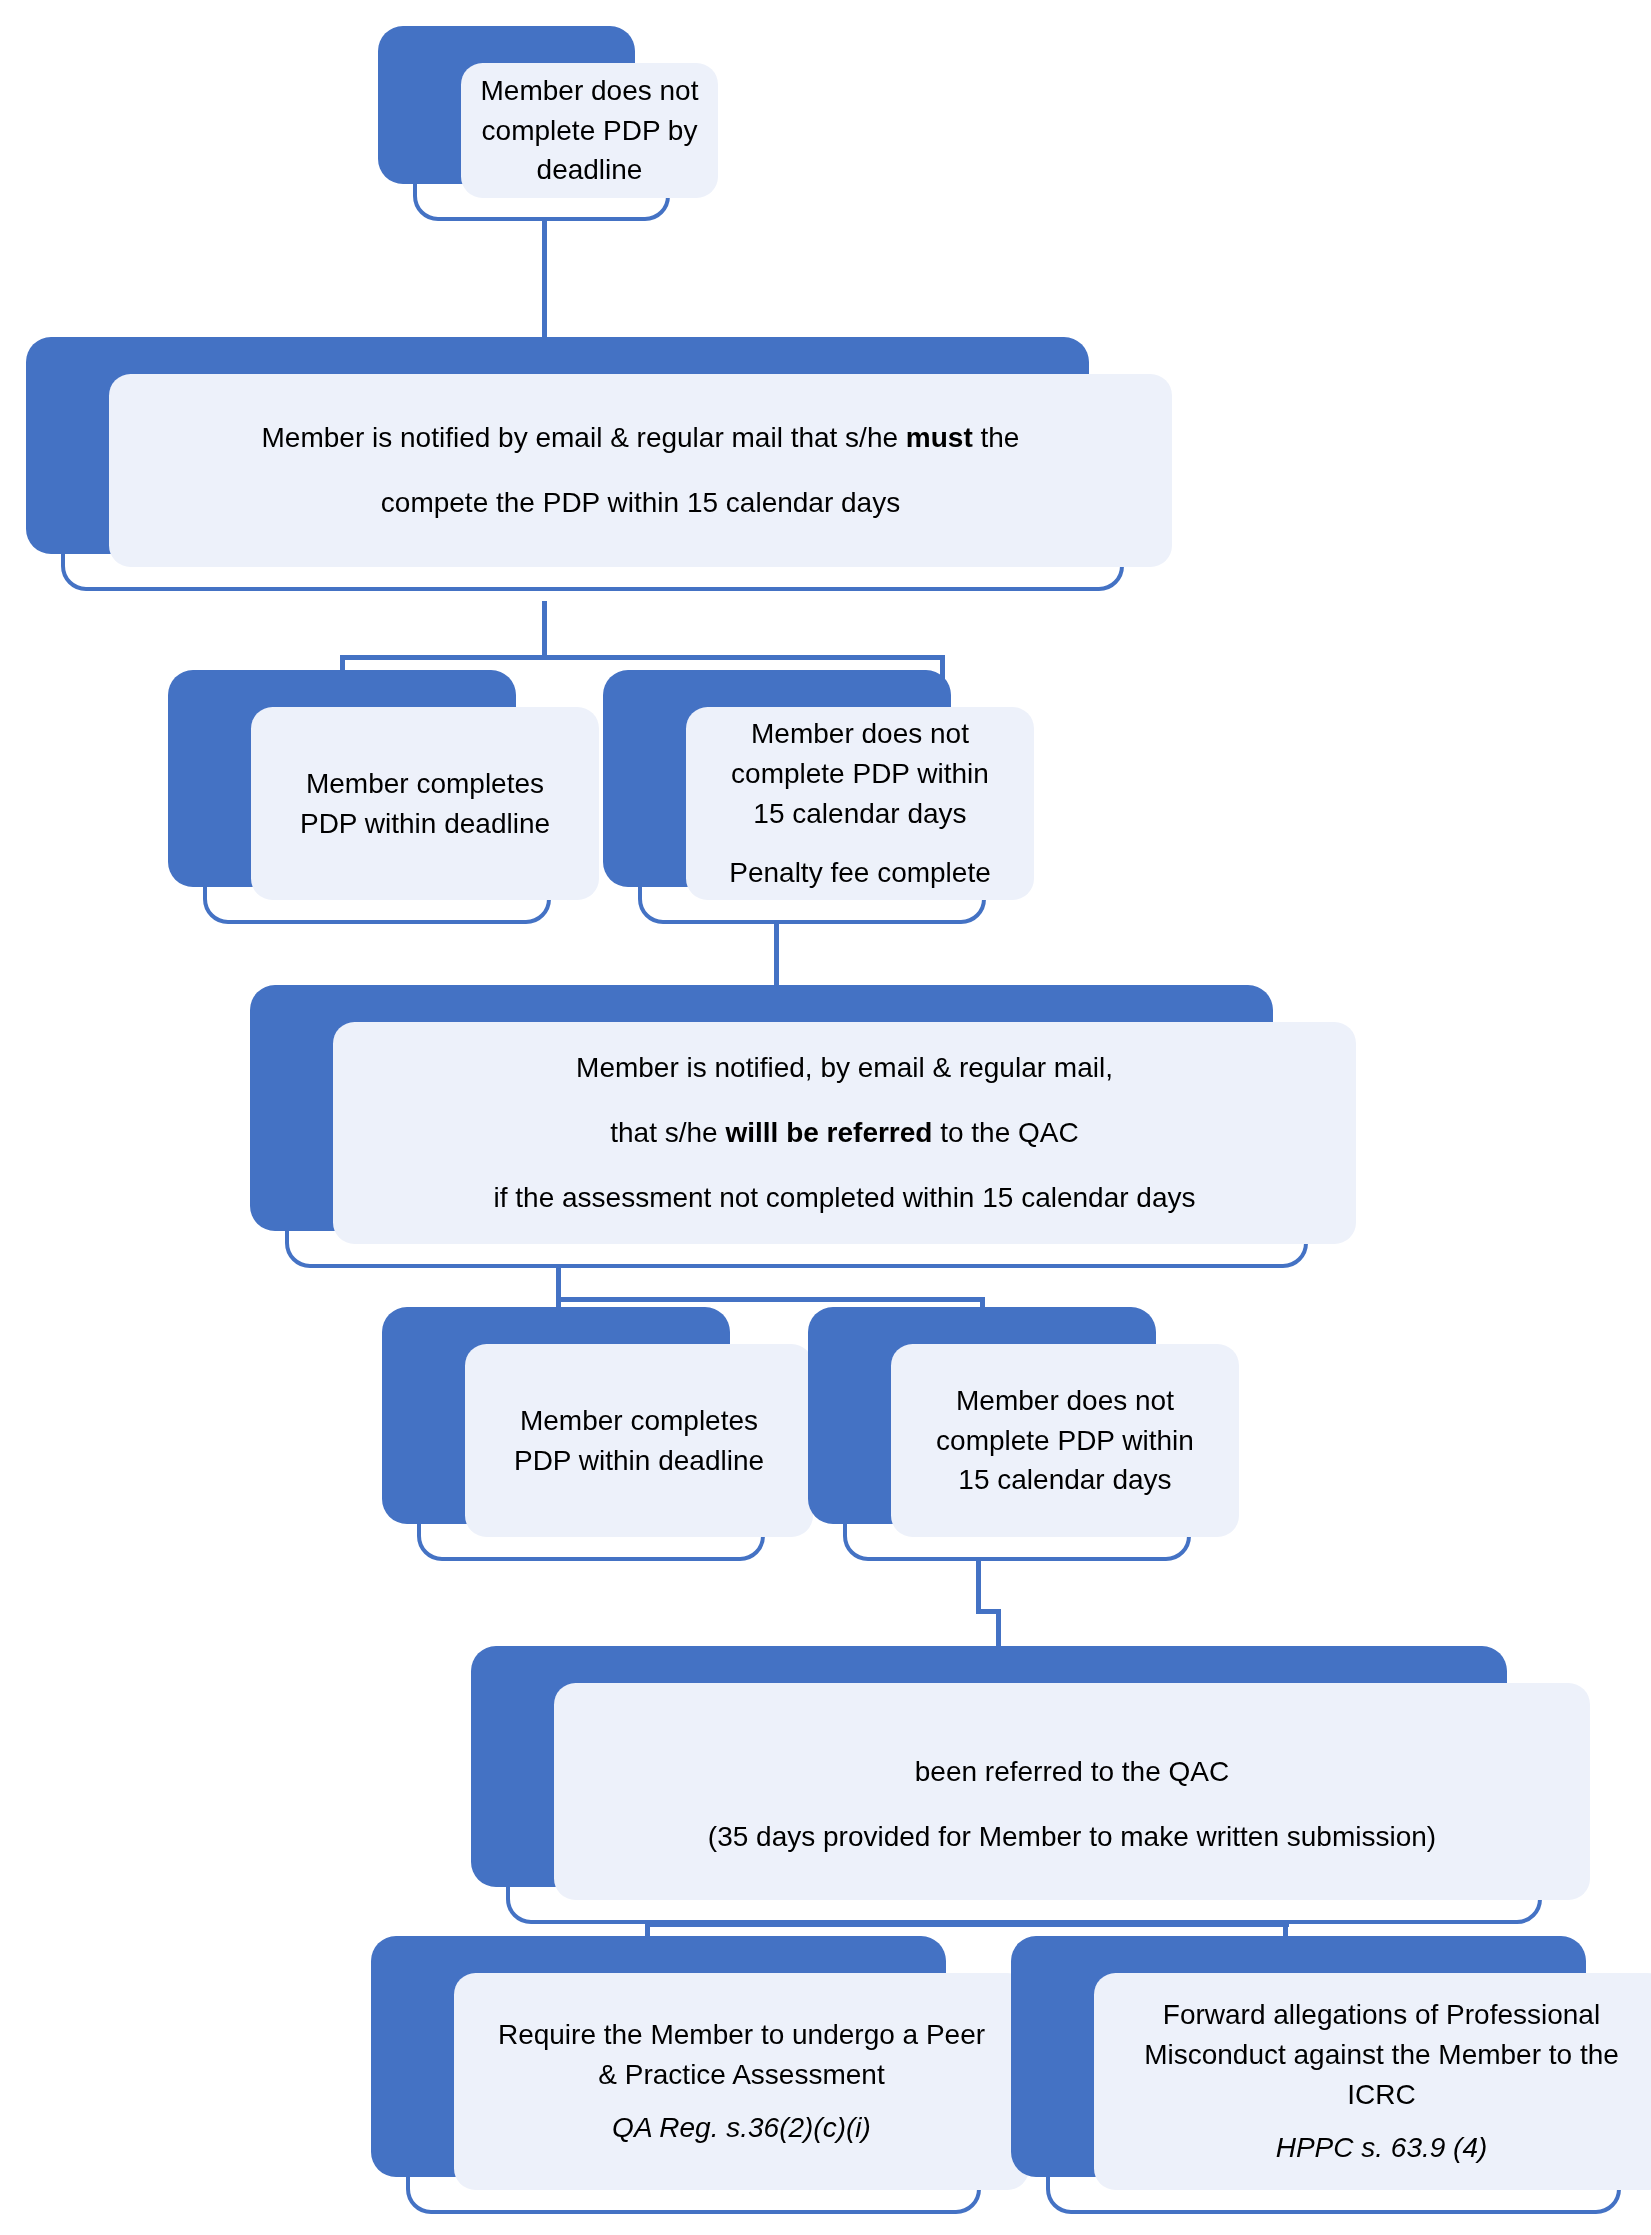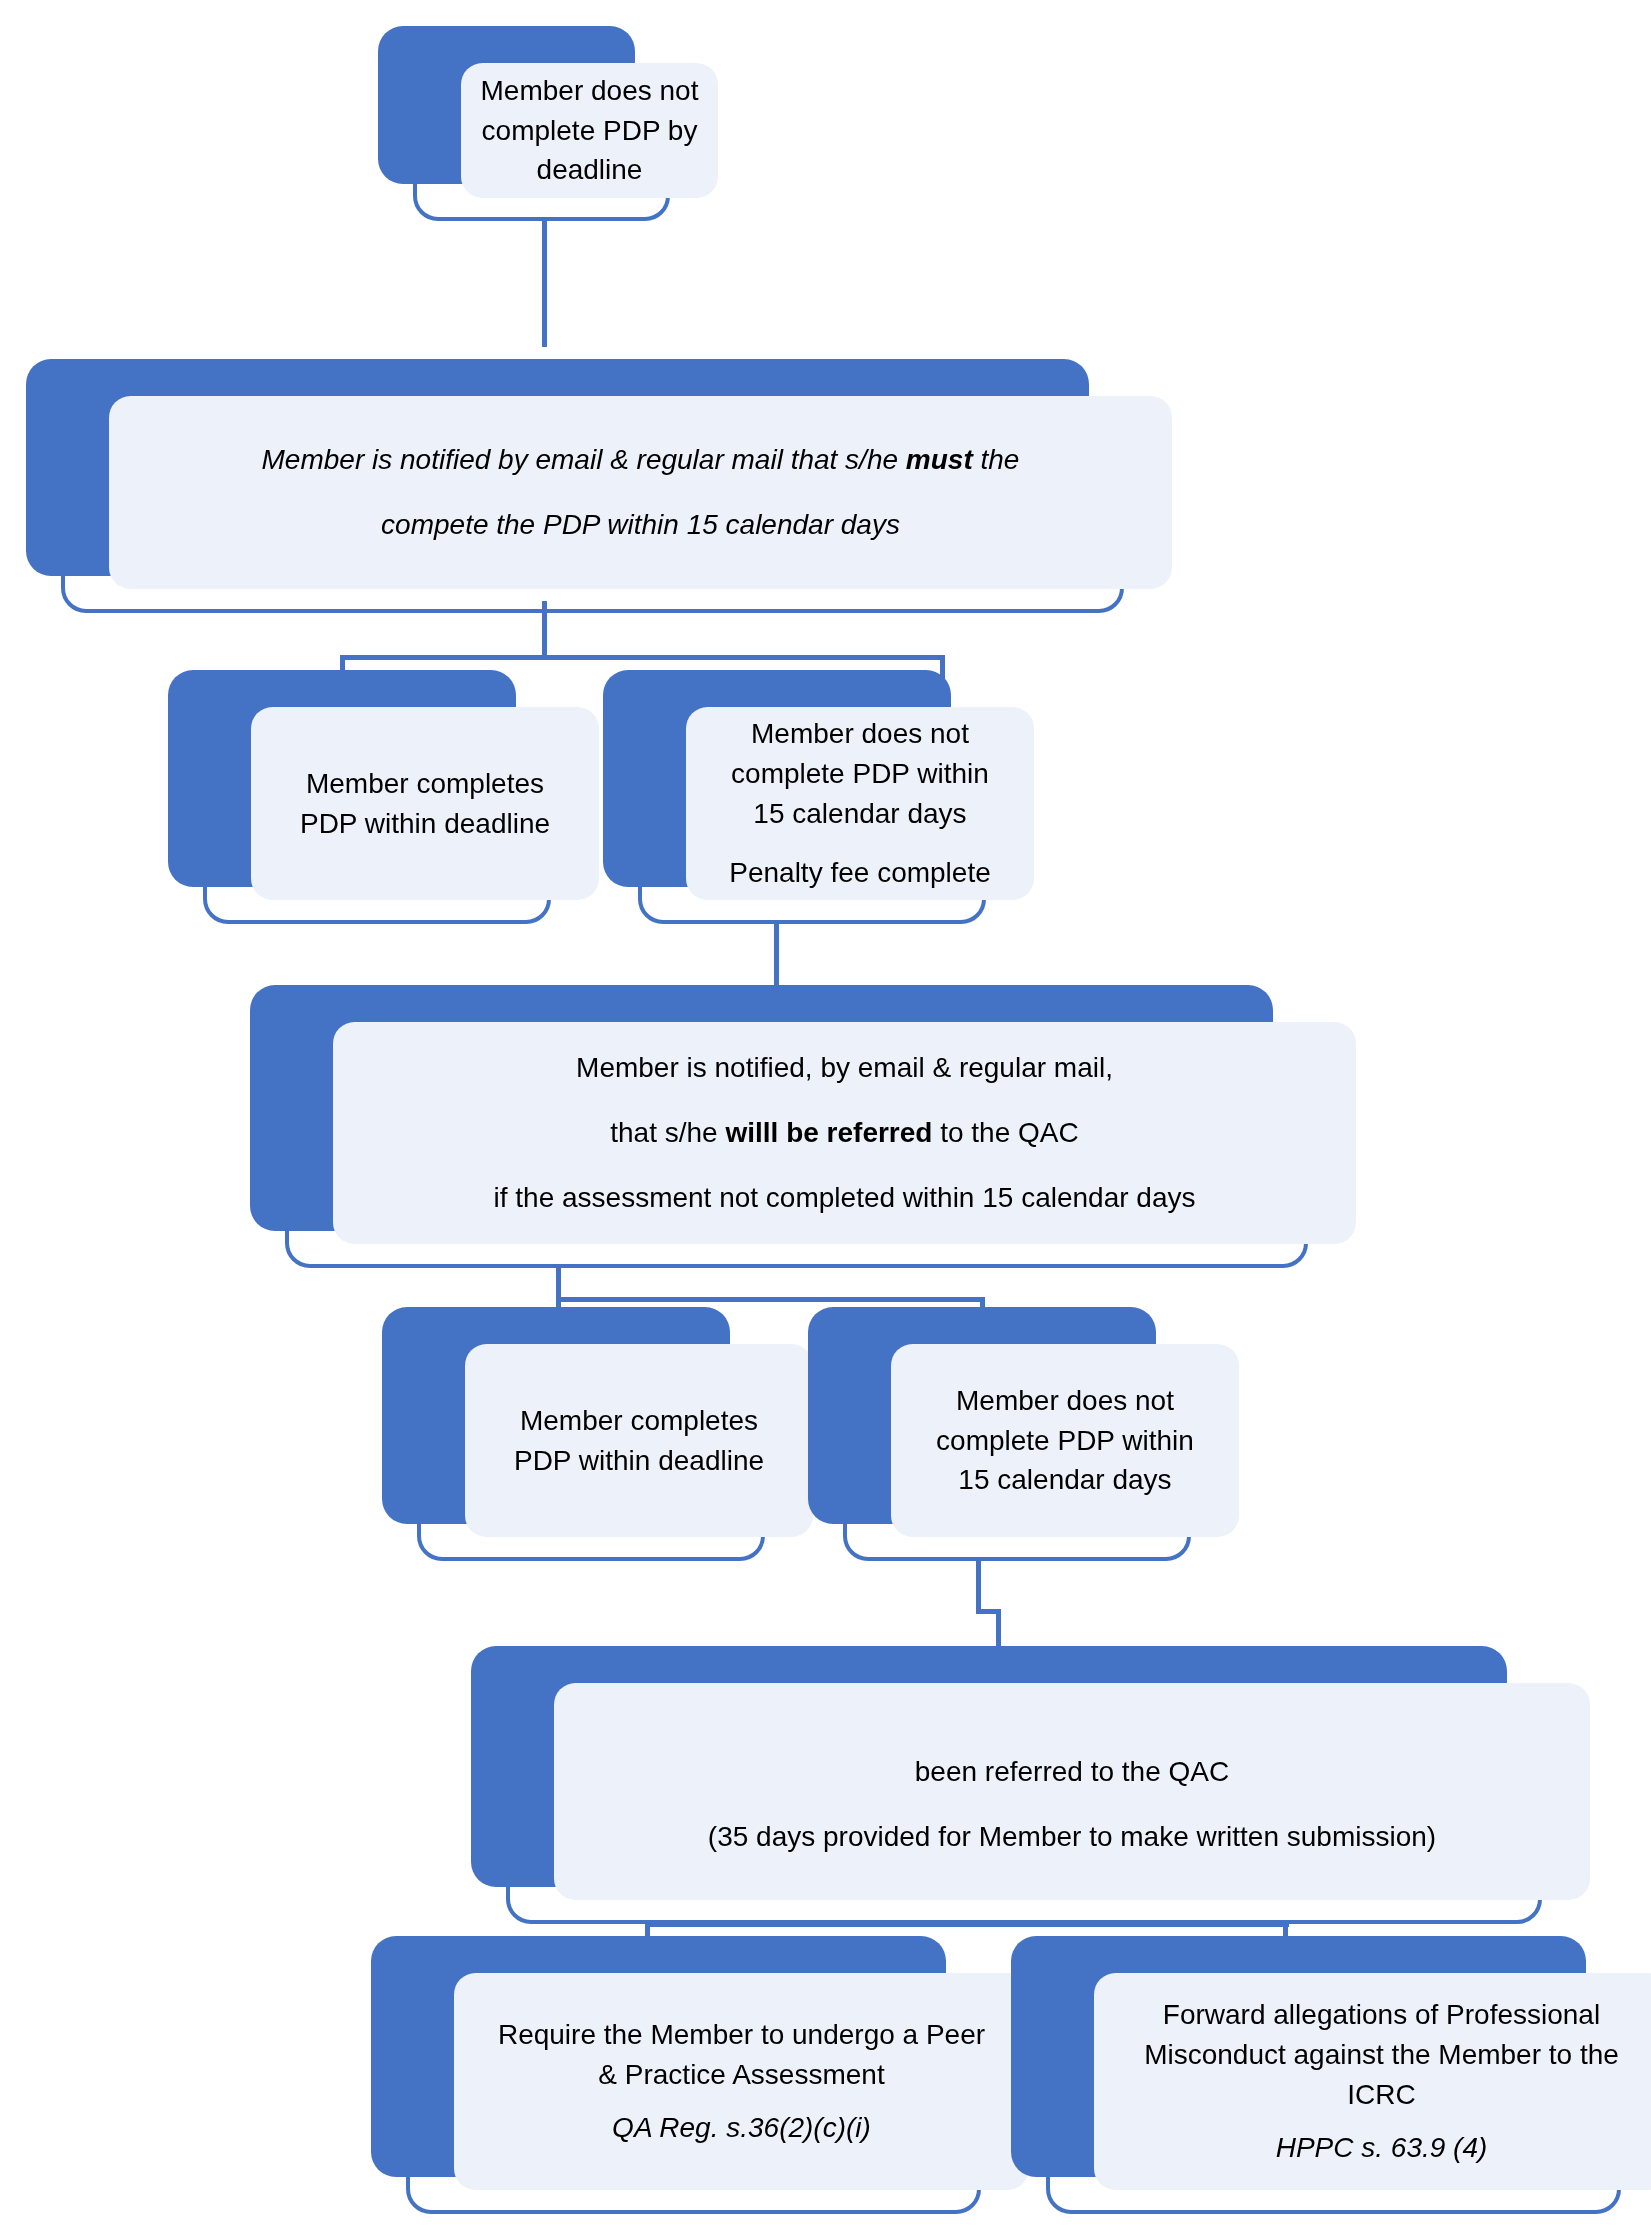--- a/index.html
+++ b/index.html
@@ -87,21 +87,21 @@
     <div class="shadow" style="width:257px; height:158px;"></div>
     <div class="panel" style="left:35px; top:37px; width:257px; height:135px;">
       <div class="ln">Member does not</div>
       <div class="ln">complete PDP by</div>
       <div class="ln">deadline</div>
     </div>
   </div>
 
   <div class="conn" style="left:542px; top:220px; width:4.9px; height:127px;"></div>
 
-  <div class="node" style="left:26px; top:359px; width:894px; height:254px;font-style:italic;">
+  <div class="node" style="left:26px; top:337px; width:894px; height:254px;">
     <div class="outline" style="left:35px; top:37px; width:1063px; height:217px;"></div>
     <div class="shadow" style="width:1063px; height:217px;"></div>
     <div class="panel" style="left:35px; top:37px; width:1063px; height:193px;">
       <div class="ln">
         <span>Member is notified by email &amp; regular mail that s/he </span><b>must</b><span> the</span>
       </div>
       <div class="ln spaced">compete the PDP within 15 calendar days</div>
     </div>
   </div>
 

